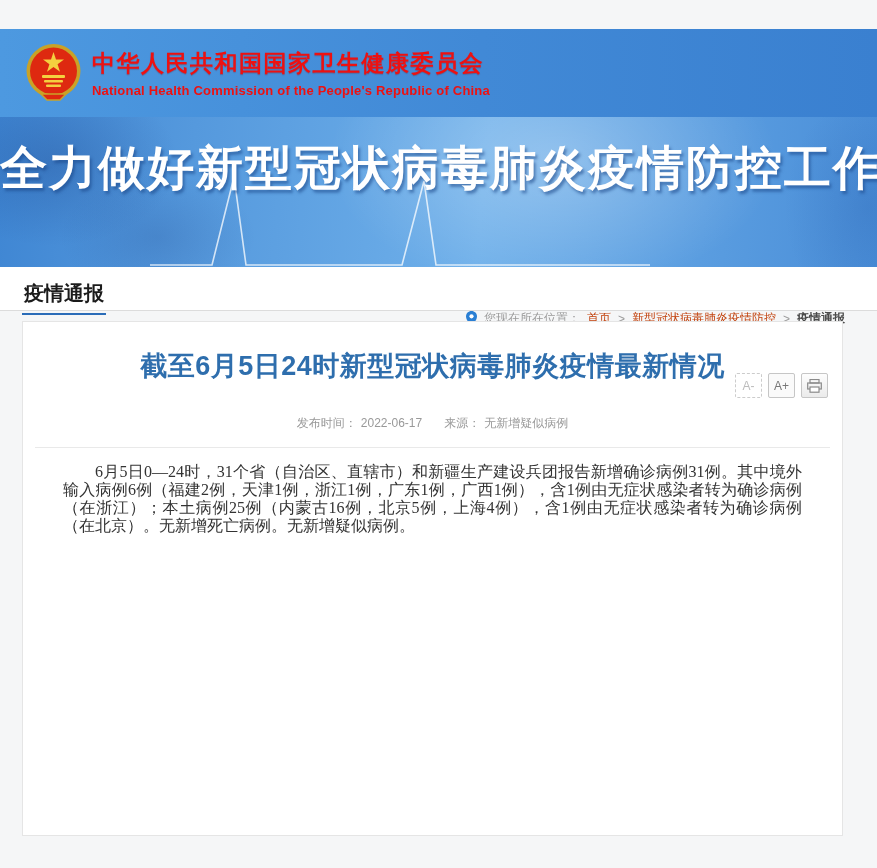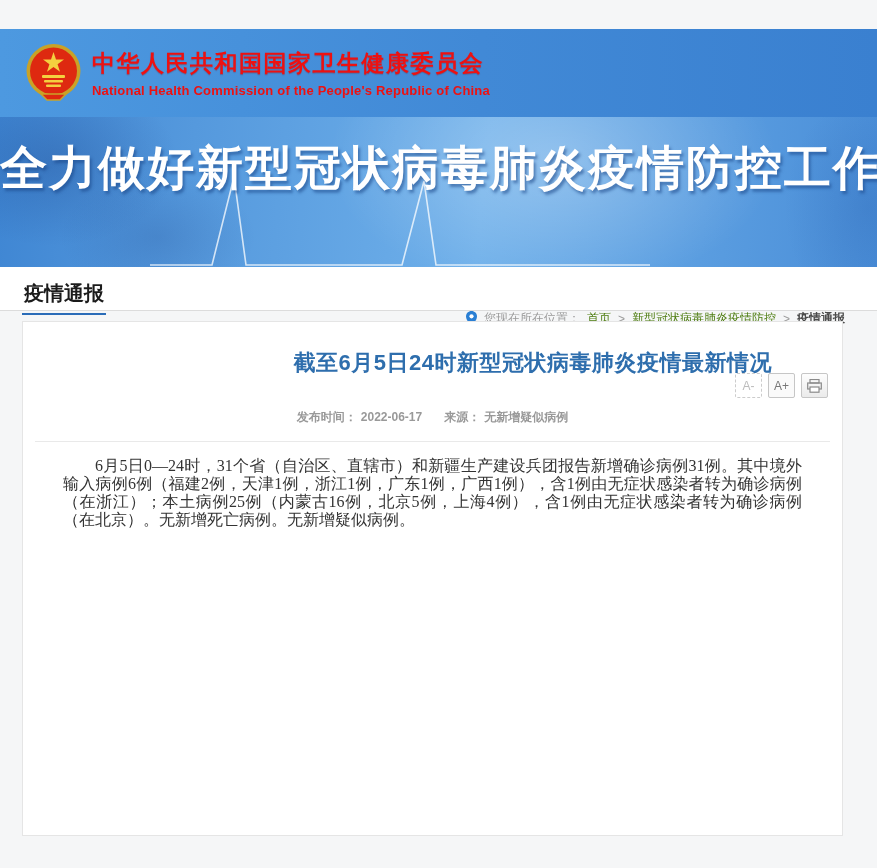--- a/index.html
+++ b/index.html
@@ -59,37 +59,37 @@
   .section-title {
     position:absolute; left:22px; top:13px; margin:0;
     font-size:20px; font-weight:bold; color:#1b1b1b;
     padding:0 2px 6px; border-bottom:2px solid #2a6cb8;
   }
   .breadcrumb {
     position:absolute; right:32px; top:19px;
     font-size:12px; color:#9a9a9a;
     display:flex; align-items:center; gap:7px; white-space:nowrap;margin-top:24px;
   }
-  .breadcrumb a { color:#4d7c0f; text-decoration:none; cursor:pointer; }
+  .breadcrumb a { color:#c2410c; text-decoration:none; cursor:pointer; }
   .crumb-current { color:#4a4a4a; font-weight:bold; }
   .pin { width:11px; height:15px; display:block; }
 
   
   .content { padding-top:10px; }
   .card {
     margin-left:22px; width:821px; min-height:515px;
     background:#ffffff; border:1px solid #e5e5e5;
     position:relative; padding-bottom:20px;
   }
   .article-title {
-    margin:26px 70px 0; text-align:right;
-    color:#2e6ead; font-size:22px; font-weight:bold; letter-spacing:0.5px;
+    margin:26px 70px 0; text-align:center;
+    color:#2e6ead; font-size:27px; font-weight:bold; letter-spacing:0.5px;
   }
   .meta-row { margin-top:17px; text-align:center; font-size:12px; color:#999999; }
-  .meta-row span { margin:13px 2px;font-weight:bold; }
+  .meta-row span { margin:13px 2px; }
   .meta-gap { display:inline-block; width:14px; }
 
   .toolbar { position:absolute; right:14px; top:51px; display:flex; gap:6px; }
   .tbtn {
     width:27px; height:25px; font-size:12px; line-height:1;
     display:flex; align-items:center; justify-content:center;
     border-radius:2px; cursor:pointer; padding:0;
     font-family:"Liberation Sans",sans-serif;
   }
   .btn-minus { border:1px dashed #cccccc; color:#bcbcbc; background:#ffffff; }

